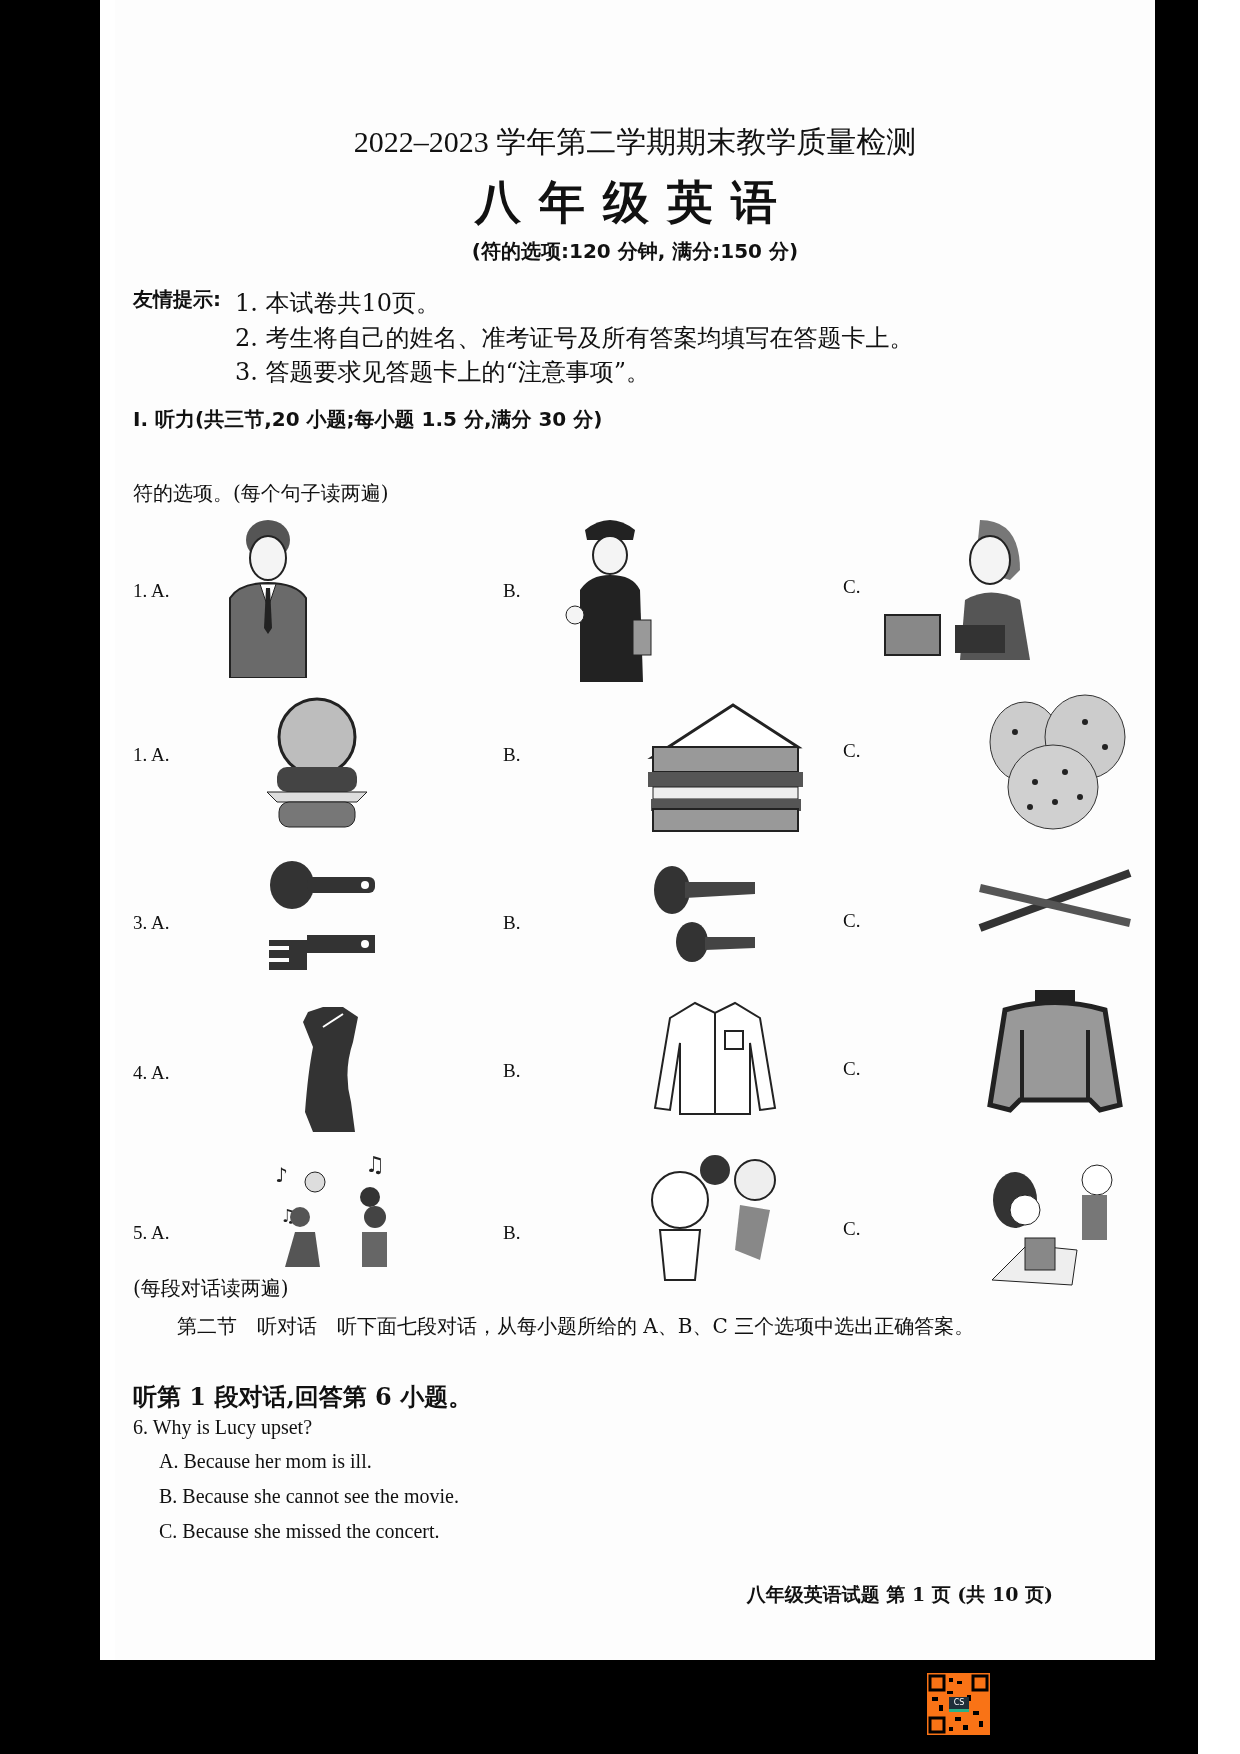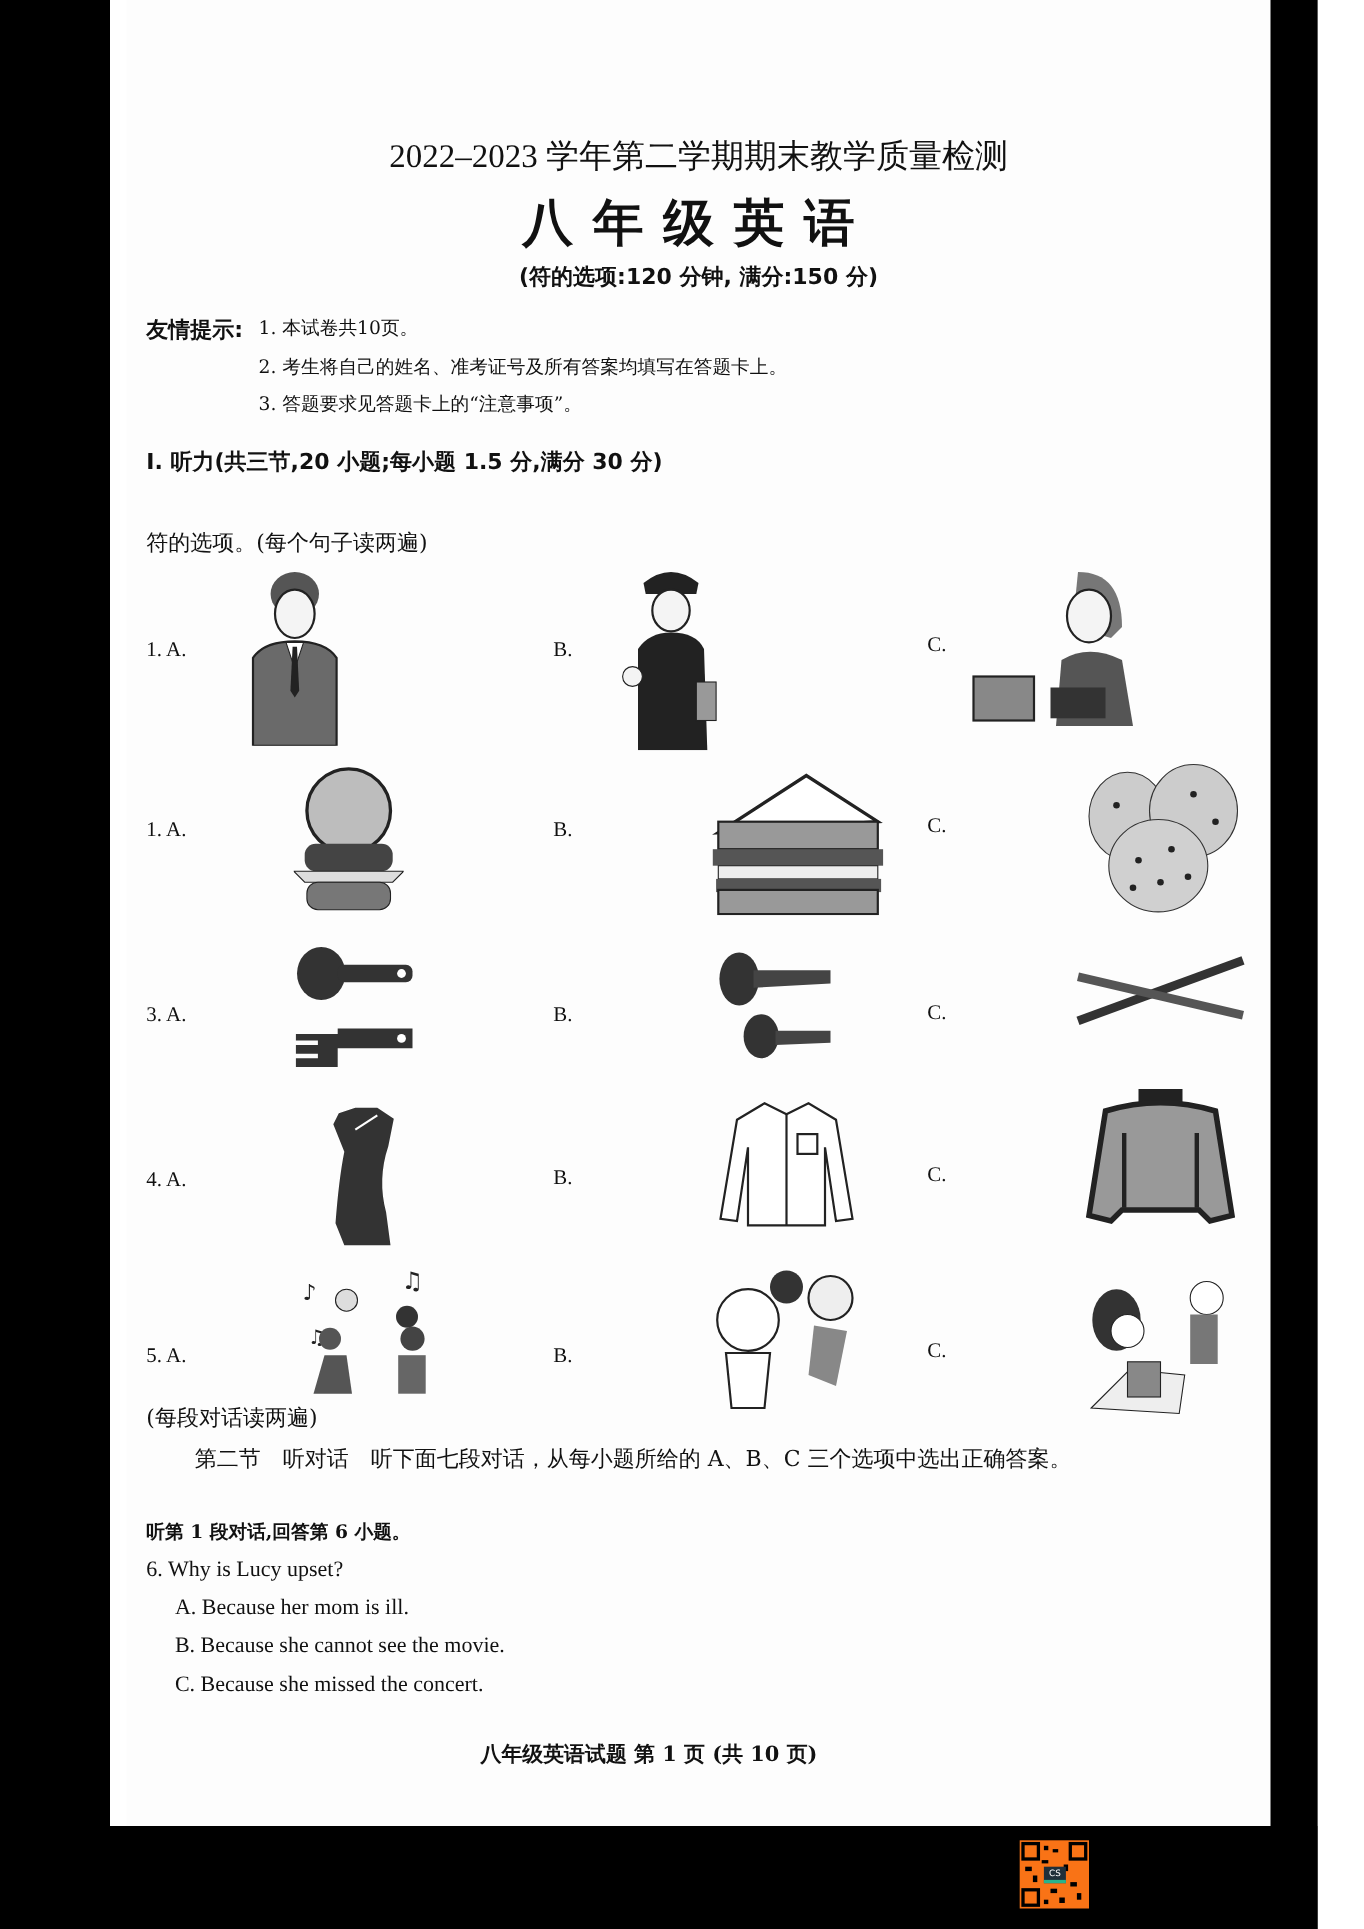--- a/index.html
+++ b/index.html
@@ -8,27 +8,27 @@
   .frame-left { position:absolute; left:0; top:0; width:100px; height:1754px; background:#000; }
   .frame-right { position:absolute; left:1140px; top:0; width:58px; height:1754px; background:#000; }
   .frame-bottom { position:absolute; left:0; top:1660px; width:1198px; height:94px; background:#000; }
   .strip-right { position:absolute; left:1198px; top:0; width:42px; height:1754px; background:#fff; }
   .page { position:absolute; left:100px; top:0; width:1040px; height:1660px; background:#fdfdfd;margin-left:15px; }
   .abs { position:absolute; white-space:nowrap; }
   .title1 { left:0; width:1040px; top:122px; text-align:center; font-size:30px; font-family:"Liberation Serif",serif; letter-spacing:0px; }
   .title2 { left:0; width:1040px; top:172px; text-align:center; font-size:46px; font-weight:bold; letter-spacing:18px; font-family:"DejaVu Serif",serif; }
   .subtitle { left:0; width:1040px; top:238px; text-align:center; font-size:20px; font-weight:bold; font-family:"DejaVu Sans",sans-serif; }
   .tips-label { left:18px; top:286px; font-size:20px; font-weight:bold; font-family:"DejaVu Sans",sans-serif; }
-  .tip { font-size:17px; font-family:"DejaVu Serif",serif;text-align:center; }
+  .tip { font-size:24px; font-family:"DejaVu Serif",serif;text-align:center; }
   .section-h { left:18px; top:406px; font-size:20px; font-weight:bold; font-family:"DejaVu Sans",sans-serif; }
   .instr { font-size:20px; font-family:"DejaVu Serif",serif; }
   .qlabel { font-size:19px; font-family:"Liberation Serif",serif; }
   .pic { position:absolute; }
   .q-text { font-size:20px; font-family:"Liberation Serif",serif; }
-  .footer { left:0; width:926px; top:1582px; text-align:center; font-size:19px; font-weight:bold; font-family:"DejaVu Serif",serif;padding-left:12px; }
+  .footer { left:0; width:926px; top:1582px; text-align:right; font-size:19px; font-weight:bold; font-family:"DejaVu Serif",serif;padding-left:12px; }
   .qr { position:absolute; left:927px; top:1673px; width:63px; height:62px; background:#f97316; }
   .qr-badge { position:absolute; left:22px; top:24px; width:20px; height:12px; background:#1f2f3a; color:#fff; font-size:8px;
               text-align:center; line-height:12px; font-family:"DejaVu Sans",sans-serif; border-bottom:3px solid #28b38b; }
 </style>
 </head>
 <body>
 
 <div class="frame-left"></div>
 <div class="frame-right"></div>
 <div class="frame-bottom"></div>

